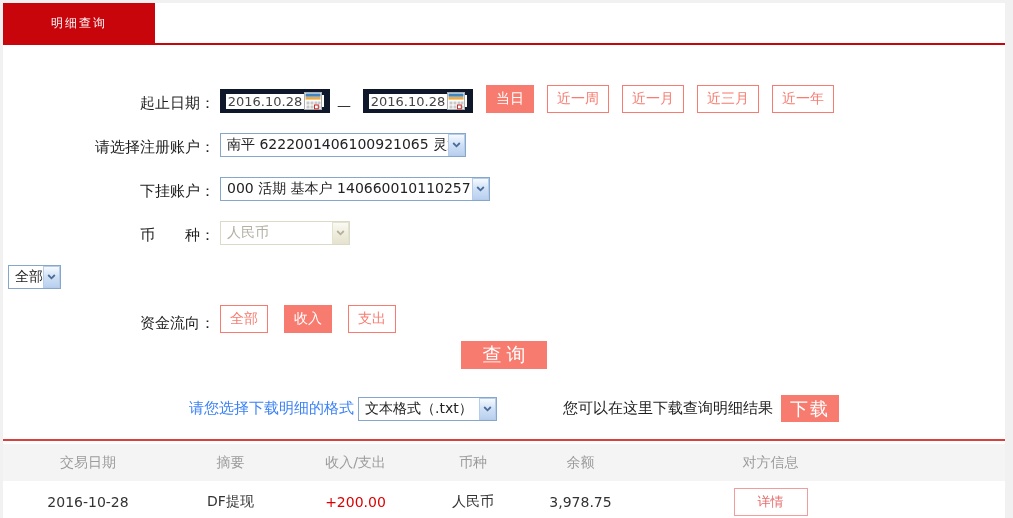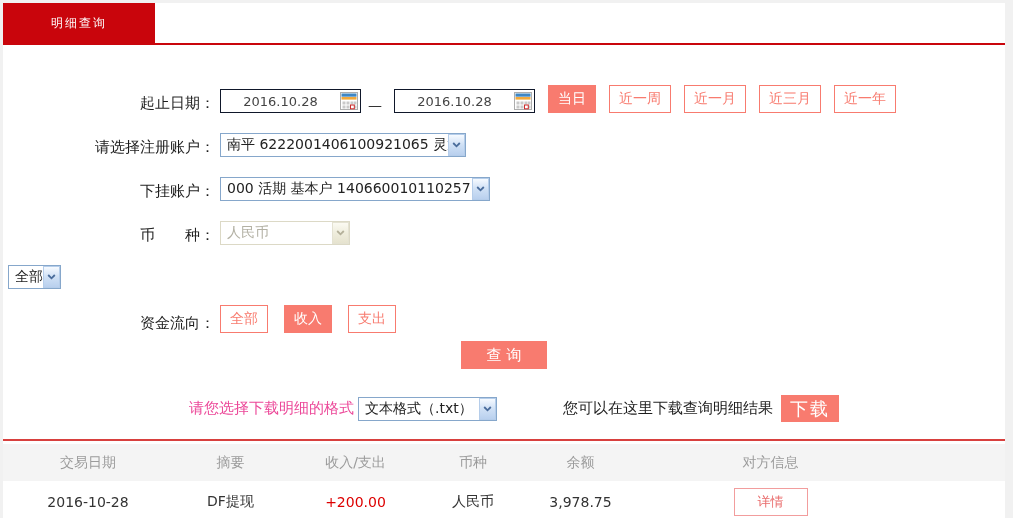--- a/index.html
+++ b/index.html
@@ -23,21 +23,21 @@
   }
   .tab-line { height:2px; background:#c9050c; }
   
   .form { padding-top:24px; }
   .form-row { display:flex; align-items:flex-end; height:44px; }
   .form-label {
     width:212px; text-align:right; font-size:15px; color:#1d1d1d;
     flex:0 0 212px; white-space:pre;
   }
   .date-box {
-    width:141px; height:24px; border:1px solid #0f172a; background:#fff;
+    width:110px; height:24px; border:6px solid #0f172a; background:#fff;
     display:flex; align-items:center; margin-left:5px;
   }
   .date-box input {
     flex:1; border:none; outline:none; text-align:center;
     font-size:13px; color:#444; width:70px; min-width:0;
     font-family:"DejaVu Sans","Liberation Sans",sans-serif;
   }
   .cal-icon { width:18px; height:18px; margin-right:2px; flex:0 0 18px; cursor:pointer; }
   .date-sep { margin:0 7px; font-size:14px; color:#333; }
   .btn-quick {
@@ -67,26 +67,26 @@
   .btn-flow {
     font-size:14px; padding:4px 9px; margin-left:5px; margin-right:11px;
     border:1px solid #f87b6f; color:#f87b6f; background:#fff; cursor:pointer;
     font-family:inherit;
   }
   .btn-flow.active { background:#f87b6f; color:#fff; }
   
   .query-row { display:flex; justify-content:center; margin-top:8px; }
   .btn-query {
     width:86px; height:28px; background:#f87b6f; color:#fff; border:none;
-    font-size:15px; letter-spacing:5px; text-indent:5px; cursor:pointer;
+    font-size:19px; letter-spacing:5px; text-indent:5px; cursor:pointer;
     font-family:inherit;
   }
   
   .download-row { display:flex; align-items:center; margin-top:26px; padding-left:186px; }
-  .dl-label { font-size:15px; color:#ec4899; }
+  .dl-label { font-size:15px; color:#3b82f6; }
   .dl-select { width:139px; margin-left:4px; }
   .dl-hint { font-size:15px; color:#1d1d1d; margin-left:66px; }
   .btn-download {
     width:58px; height:27px; background:#f87b6f; color:#fff; border:none;
     font-size:18px; letter-spacing:2px; margin-left:8px; cursor:pointer;
     font-family:inherit;
   }
   
   .sep-line { height:2px; background:#d8403e; margin-top:17px; }
   .grid-cols {

